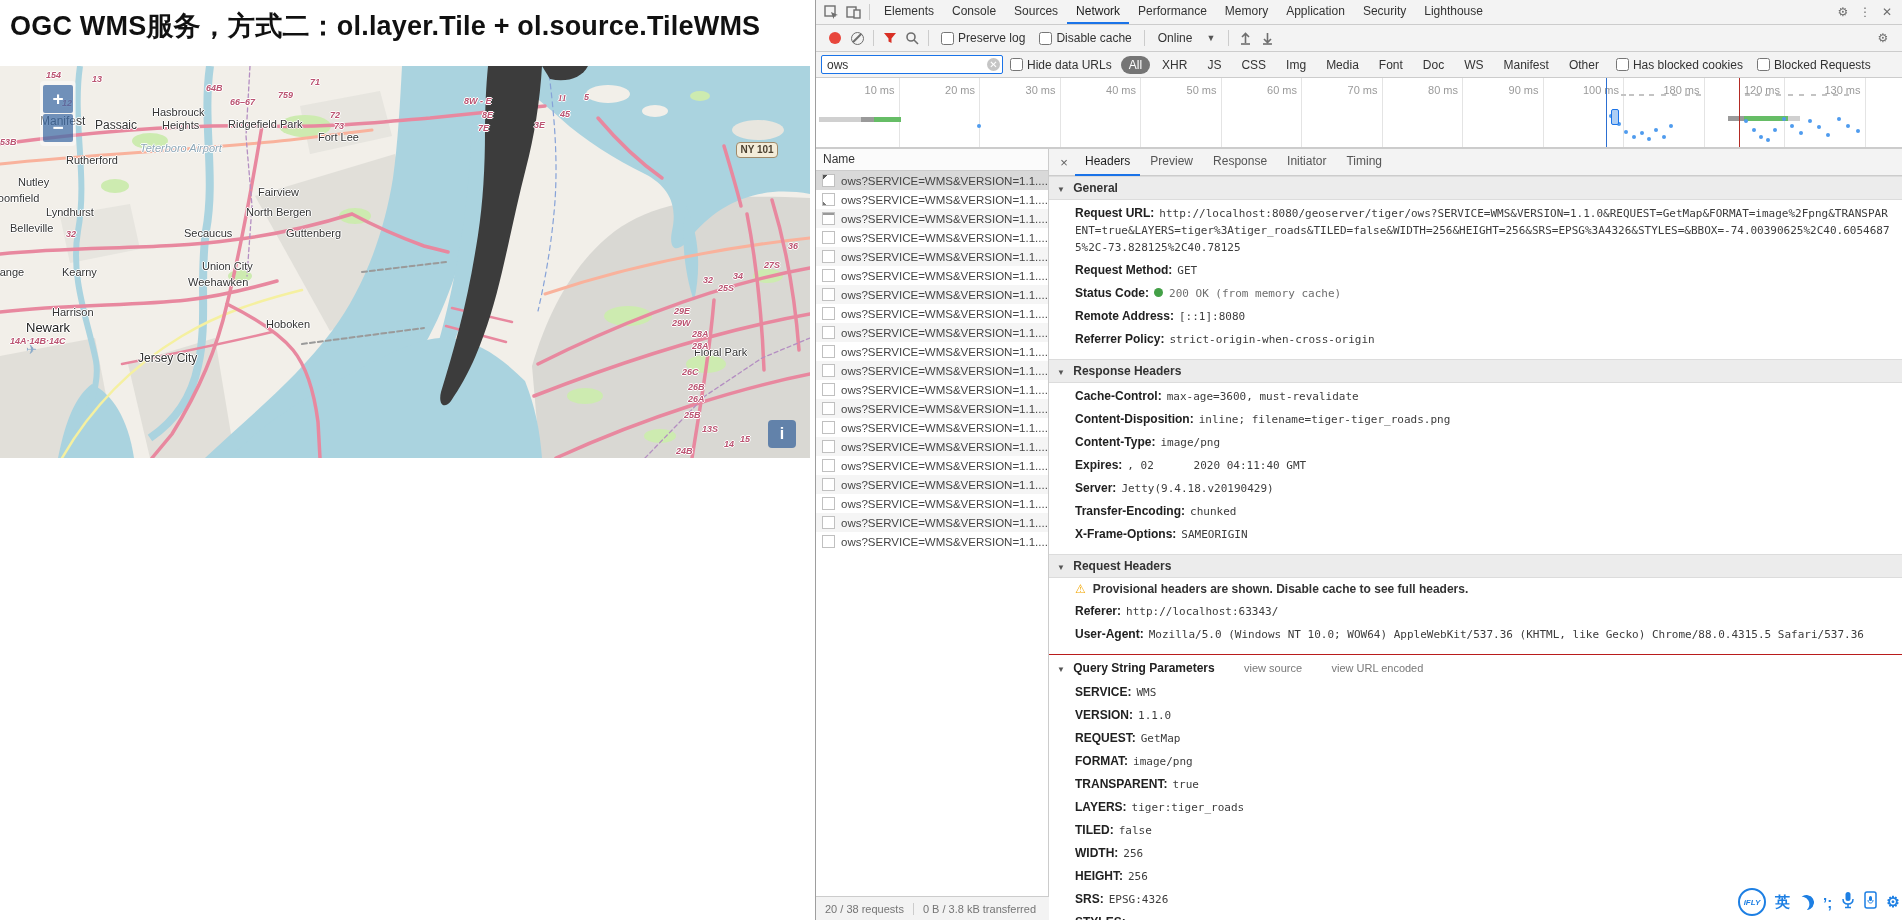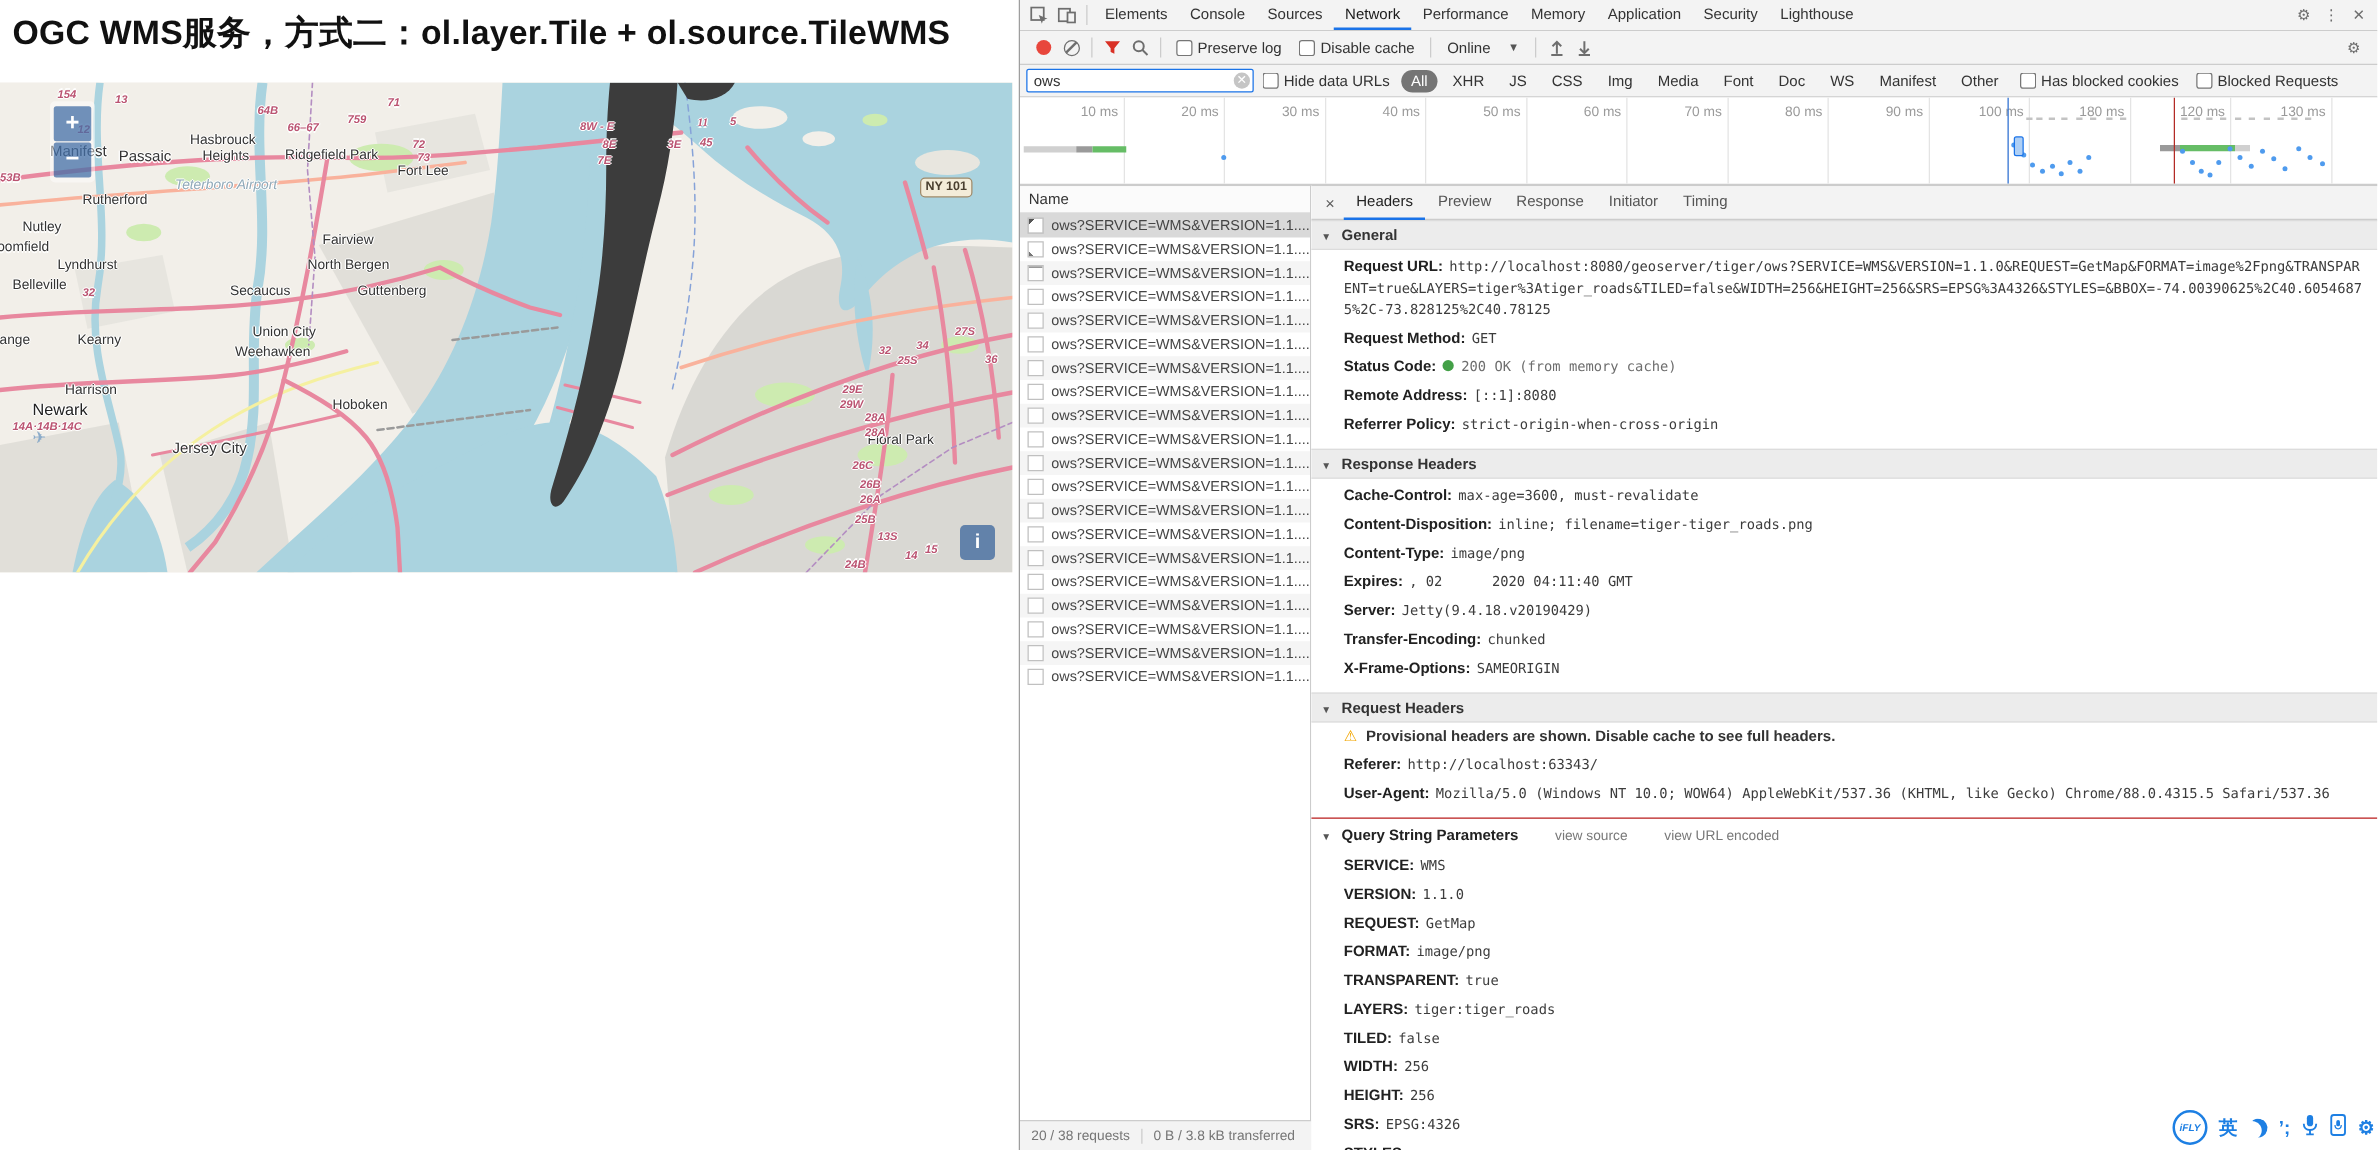--- a/index.html
+++ b/index.html
@@ -229,26 +229,26 @@
       <span class="mlabel road" style="left: 62px; top: 32px; position: absolute;">12</span>
       <span class="mlabel road" style="left: 206px; top: 17px; position: absolute;">64B</span>
       <span class="mlabel road" style="left: 230px; top: 31px; position: absolute;">66–67</span>
       <span class="mlabel road" style="left: 278px; top: 24px; position: absolute;">759</span>
       <span class="mlabel road" style="left: 310px; top: 11px; position: absolute;">71</span>
       <span class="mlabel road" style="left: 330px; top: 44px; position: absolute;">72</span>
       <span class="mlabel road" style="left: 334px; top: 55px; position: absolute;">73</span>
       <span class="mlabel road" style="left: 464px; top: 30px; position: absolute;">8W - E</span>
       <span class="mlabel road" style="left: 482px; top: 44px; position: absolute;">8E</span>
       <span class="mlabel road" style="left: 478px; top: 57px; position: absolute;">7E</span>
-      <span class="mlabel road" style="left: 534px; top: 44px; position: absolute;">3E</span>
+      <span class="mlabel road" style="left: 534px; top: 54px; position: absolute;">3E</span>
       <span class="mlabel road" style="left: 558px; top: 27px; position: absolute; font-family: Liberation Serif, serif;">11</span>
       <span class="mlabel road" style="left: 560px; top: 43px; position: absolute;">45</span>
       <span class="mlabel road" style="left: 584px; top: 26px; position: absolute;">5</span>
       <span class="mlabel road" style="left: 0px; top: 71px; position: absolute;">53B</span>
-      <span class="mlabel road" style="left: 788px; top: 175px; position: absolute; margin-top: 41px;">36</span>
+      <span class="mlabel road" style="left: 788px; top: 175px; position: absolute;">36</span>
       <span class="mlabel road" style="left: 764px; top: 194px; position: absolute;">27S</span>
       <span class="mlabel road" style="left: 733px; top: 205px; position: absolute;">34</span>
       <span class="mlabel road" style="left: 703px; top: 209px; position: absolute;">32</span>
       <span class="mlabel road" style="left: 66px; top: 163px; position: absolute;">32</span>
       <span class="mlabel road" style="left: 718px; top: 217px; position: absolute;">25S</span>
       <span class="mlabel road" style="left: 674px; top: 240px; position: absolute;">29E</span>
       <span class="mlabel road" style="left: 672px; top: 252px; position: absolute;">29W</span>
       <span class="mlabel road" style="left: 692px; top: 263px; position: absolute;">28A</span>
       <span class="mlabel road" style="left: 692px; top: 275px; position: absolute;">28A</span>
       <span class="mlabel road" style="left: 682px; top: 301px; position: absolute;">26C</span>

